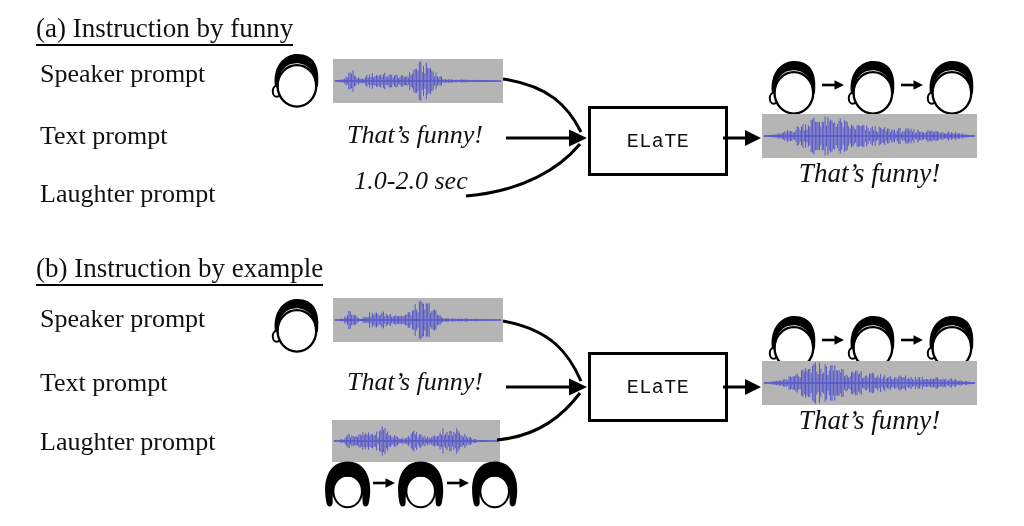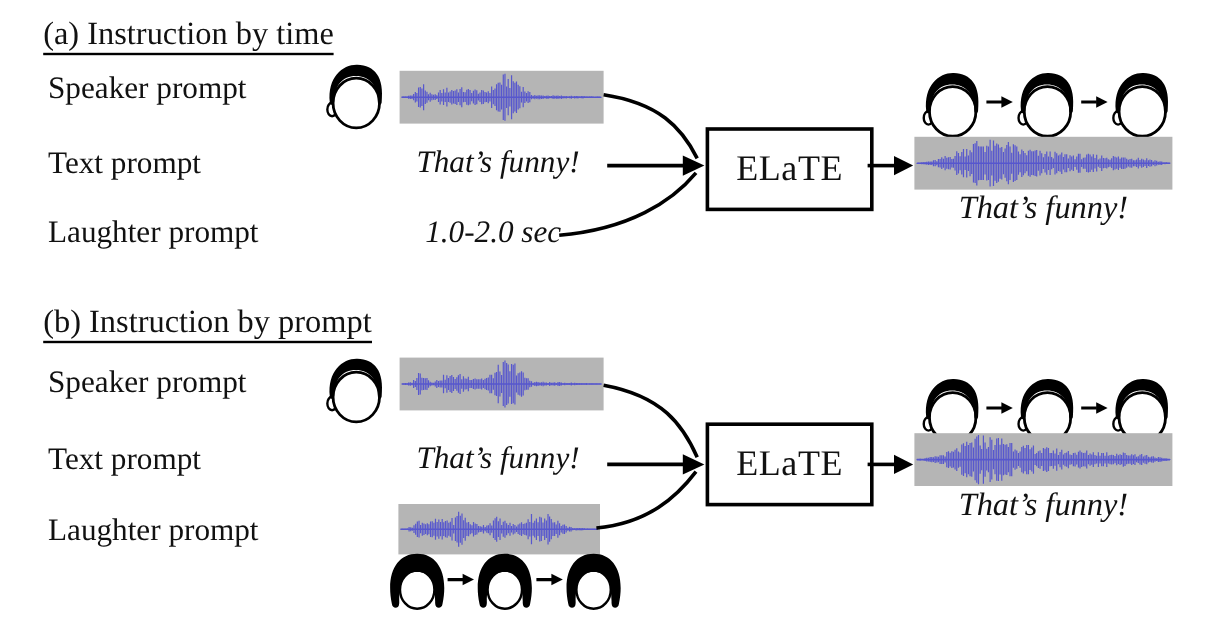--- a/index.html
+++ b/index.html
@@ -8,36 +8,36 @@
   .abs{position:absolute;}
   .title{font-size:27px;white-space:nowrap;}
   .title span{border-bottom:2.2px solid #000;padding-bottom:1px;}
   .label{font-size:26px;white-space:nowrap;line-height:1.15;}
   .value{font-size:26px;font-style:italic;white-space:nowrap;text-align:center;line-height:1.15;}
   .caption{font-size:27px;font-style:italic;white-space:nowrap;text-align:center;line-height:1.1;}
   .wavebox{position:absolute;}
   .wavebox svg{display:block;}
   .model-box{position:absolute;border:3px solid #000;background:#fff;
              display:flex;align-items:center;justify-content:center;
-             font-size:30px;letter-spacing:0.5px;}
+             font-size:20px;letter-spacing:0.5px;font-family:Liberation Mono, monospace;}
   .faces-row{position:absolute;display:flex;align-items:center;justify-content:space-between;}
   .face{display:block;}
   .face svg{display:block;width:100%;height:100%;}
   .mini-arrow{display:block;}
   #overlay{position:absolute;left:0;top:0;pointer-events:none;}
 
   
   #a-title{left:36px;top:13px;}
   #a-speaker-label{left:40px;top:59px;width:245px;}
   #a-face{left:269px;top:50px;width:54px;height:60px;}
   #a-spk-wave{left:333px;top:59px;}
   #a-text-label{left:40px;top:121px;width:245px;}
   #a-text-value{left:340px;top:120px;width:150px;}
   #a-laugh-label{left:40px;top:179px;width:245px;}
-  #a-laugh-value{left:341px;top:179px;width:140px;}
+  #a-laugh-value{left:341px;top:166px;width:140px;}
   #a-model{left:588px;top:106px;width:134px;height:64px;}
   #a-out-faces{left:766px;top:55px;width:212px;height:64px;}
   #a-out-wave{left:762px;top:114px;}
   #a-out-caption{left:762px;top:159px;width:215px;}
 
   
   #b-title{left:36px;top:253px;}
   #b-speaker-label{left:40px;top:304px;width:245px;}
   #b-face{left:269px;top:295px;width:54px;height:60px;}
   #b-spk-wave{left:333px;top:298px;}
@@ -49,21 +49,21 @@
   #b-model{left:588px;top:352px;width:134px;height:64px;}
   #b-out-faces{left:766px;top:310px;width:212px;height:64px;}
   #b-out-wave{left:762px;top:361px;}
   #b-out-caption{left:762px;top:406px;width:215px;}
 </style>
 </head>
 <body>
 
 <div class="canvas">
 
-  <div id="a-title" class="abs title"><span>(a) Instruction by time</span></div>
+  <div id="a-title" class="abs title"><span>(a) Instruction by funny</span></div>
 
   <div id="a-speaker-label" class="abs label">Speaker prompt</div>
   <div id="a-face" class="abs face">
       <svg viewBox="0 0 60 64"><ellipse cx="8.6" cy="44.5" rx="4.4" ry="6.2" fill="#fff" stroke="#000" stroke-width="2.2"></ellipse><ellipse cx="31" cy="38.5" rx="21.5" ry="23" fill="#fff" stroke="#000" stroke-width="2.6"></ellipse><path d="M6.5,38 C4,14 19,2.5 32,3 C48,3.6 57,14 54.5,38 C54,41 50.8,41 51,37.5 C51.5,23 43,13.5 30.5,13.5 C18,13.5 10.5,23 10.5,37.5 C10.3,41 7,41 6.5,38 Z" fill="#000"></path>undefined</svg>
     </div>
   <div id="a-spk-wave" class="wavebox" style="background: rgb(181, 181, 181);">
       <svg width="170" height="44" viewBox="0 0 170 44">
         <line x1="2" y1="22" x2="168" y2="22" stroke="#5757ce" stroke-width="1.3"></line>
         <line x1="2.0" y1="21.4" x2="2.0" y2="22.6" stroke="#5757ce" stroke-width="1"></line>
         <line x1="3.4" y1="21.4" x2="3.4" y2="22.6" stroke="#5757ce" stroke-width="1"></line>
@@ -369,21 +369,21 @@
         <line x1="206.1" y1="20.6" x2="206.1" y2="23.4" stroke="#5757ce" stroke-width="1"></line>
         <line x1="207.4" y1="21.4" x2="207.4" y2="22.6" stroke="#5757ce" stroke-width="1"></line>
         <line x1="208.8" y1="21.2" x2="208.8" y2="22.8" stroke="#5757ce" stroke-width="1"></line>
         <line x1="210.2" y1="21.3" x2="210.2" y2="22.7" stroke="#5757ce" stroke-width="1"></line>
         <line x1="211.6" y1="21.7" x2="211.6" y2="22.3" stroke="#5757ce" stroke-width="1"></line>
         <line x1="213.0" y1="21.7" x2="213.0" y2="22.3" stroke="#5757ce" stroke-width="1"></line>
       </svg>
     </div>
   <div id="a-out-caption" class="abs caption">That’s funny!</div>
 
-  <div id="b-title" class="abs title"><span>(b) Instruction by prompt</span></div>
+  <div id="b-title" class="abs title"><span>(b) Instruction by example</span></div>
 
   <div id="b-speaker-label" class="abs label">Speaker prompt</div>
   <div id="b-face" class="abs face">
       <svg viewBox="0 0 60 64"><ellipse cx="8.6" cy="44.5" rx="4.4" ry="6.2" fill="#fff" stroke="#000" stroke-width="2.2"></ellipse><ellipse cx="31" cy="38.5" rx="21.5" ry="23" fill="#fff" stroke="#000" stroke-width="2.6"></ellipse><path d="M6.5,38 C4,14 19,2.5 32,3 C48,3.6 57,14 54.5,38 C54,41 50.8,41 51,37.5 C51.5,23 43,13.5 30.5,13.5 C18,13.5 10.5,23 10.5,37.5 C10.3,41 7,41 6.5,38 Z" fill="#000"></path>undefined</svg>
     </div>
   <div id="b-spk-wave" class="wavebox" style="background: rgb(181, 181, 181);">
       <svg width="170" height="44" viewBox="0 0 170 44">
         <line x1="2" y1="22" x2="168" y2="22" stroke="#5757ce" stroke-width="1.3"></line>
         <line x1="2.0" y1="21.5" x2="2.0" y2="22.5" stroke="#5757ce" stroke-width="1"></line>
         <line x1="3.4" y1="21.6" x2="3.4" y2="22.4" stroke="#5757ce" stroke-width="1"></line>

